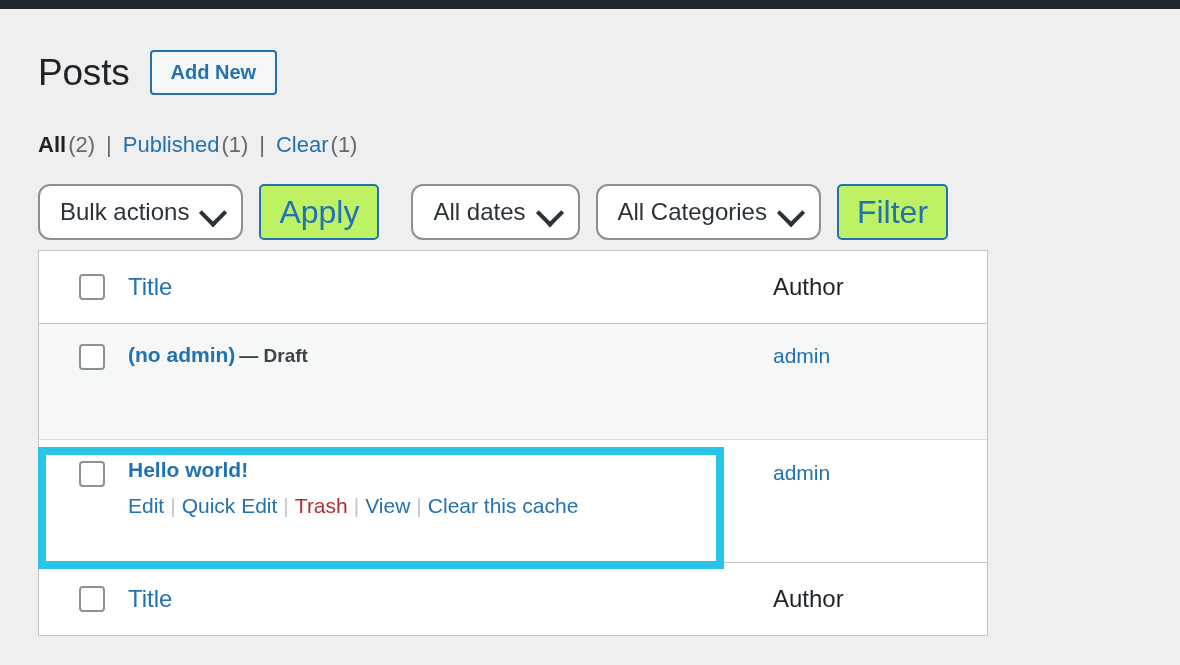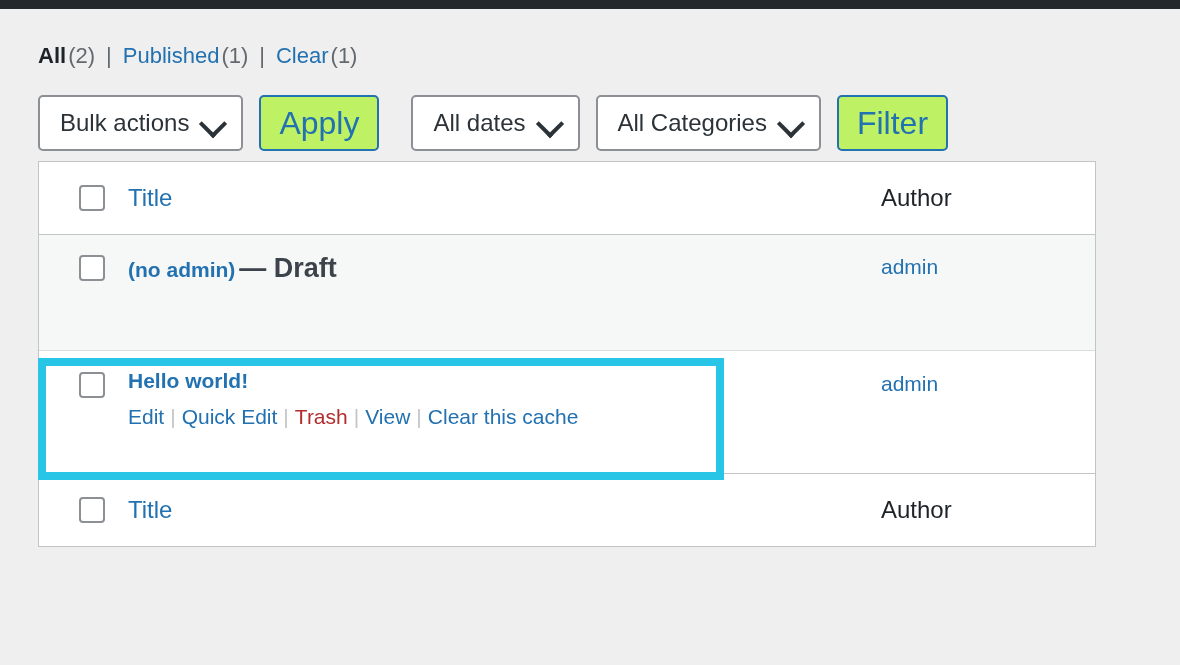--- a/index.html
+++ b/index.html
@@ -95,21 +95,21 @@
     align-items: center;
     margin-top: 28px;
     height: 56px;
   }
   .select-box {
     position: relative;
     display: inline-flex;
     align-items: center;
     height: 56px;
     border: 2px solid #8c8f94;
-    border-radius: 5px;
+    border-radius: 12px;
     background: #fff;
     color: #2c3338;
     font-size: 24px;
     padding: 0 52px 0 20px;
     box-sizing: border-box;
     cursor: pointer;
     white-space: nowrap;
   }
   .select-box .chev {
     position: absolute;
@@ -137,21 +137,21 @@
     cursor: pointer;
     box-sizing: border-box;
     white-space: nowrap;
   }
   .gap-32 { width: 32px; }
   .gap-16 { width: 16px; }
 
   
   .wp-list-table {
     margin-top: 10px;
-    width: 1058px;
+    width: 950px;
     border: 1px solid #c3c4c7;
     border-bottom: none;
     background: #a21caf;
     box-sizing: border-box;
     position: relative;
   }
   .row {
     display: flex;
     align-items: flex-start;
     border-bottom: 1px solid #c3c4c7;
@@ -218,21 +218,21 @@
   .row.hello-row .author-col { padding-top: 21px; }
 
   .row-title {
     font-size: 21px;
     font-weight: bold;
     color: #2271b1;
     cursor: pointer;
     line-height: 1.25;
   }
   .post-state {
-    font-size: 27px;
+    font-size: 19px;
     font-weight: bold;
     color: #3c434a;
     margin-left: 4px;
   }
   .author-link {
     font-size: 21px;
     color: #2271b1;
     cursor: pointer;
   }
 
@@ -267,20 +267,24 @@
     height: 122px;
   }
 </style>
 </head>
 <body>
 
 <div class="admin-bar"></div>
 
 <div class="wrap">
 
+  <div class="title-row">
+    <span class="page-title">Posts</span>
+    <span class="page-title-action">Add New</span>
+  </div>
 
   <div class="subsubsub">
     <span class="item">
       <span class="cur-label">All</span>
       <span class="count">(2)</span>
     </span>
     <span class="sep">|</span>
     <span class="item">
       <span class="link-label">Published</span>
       <span class="count">(1)</span>

